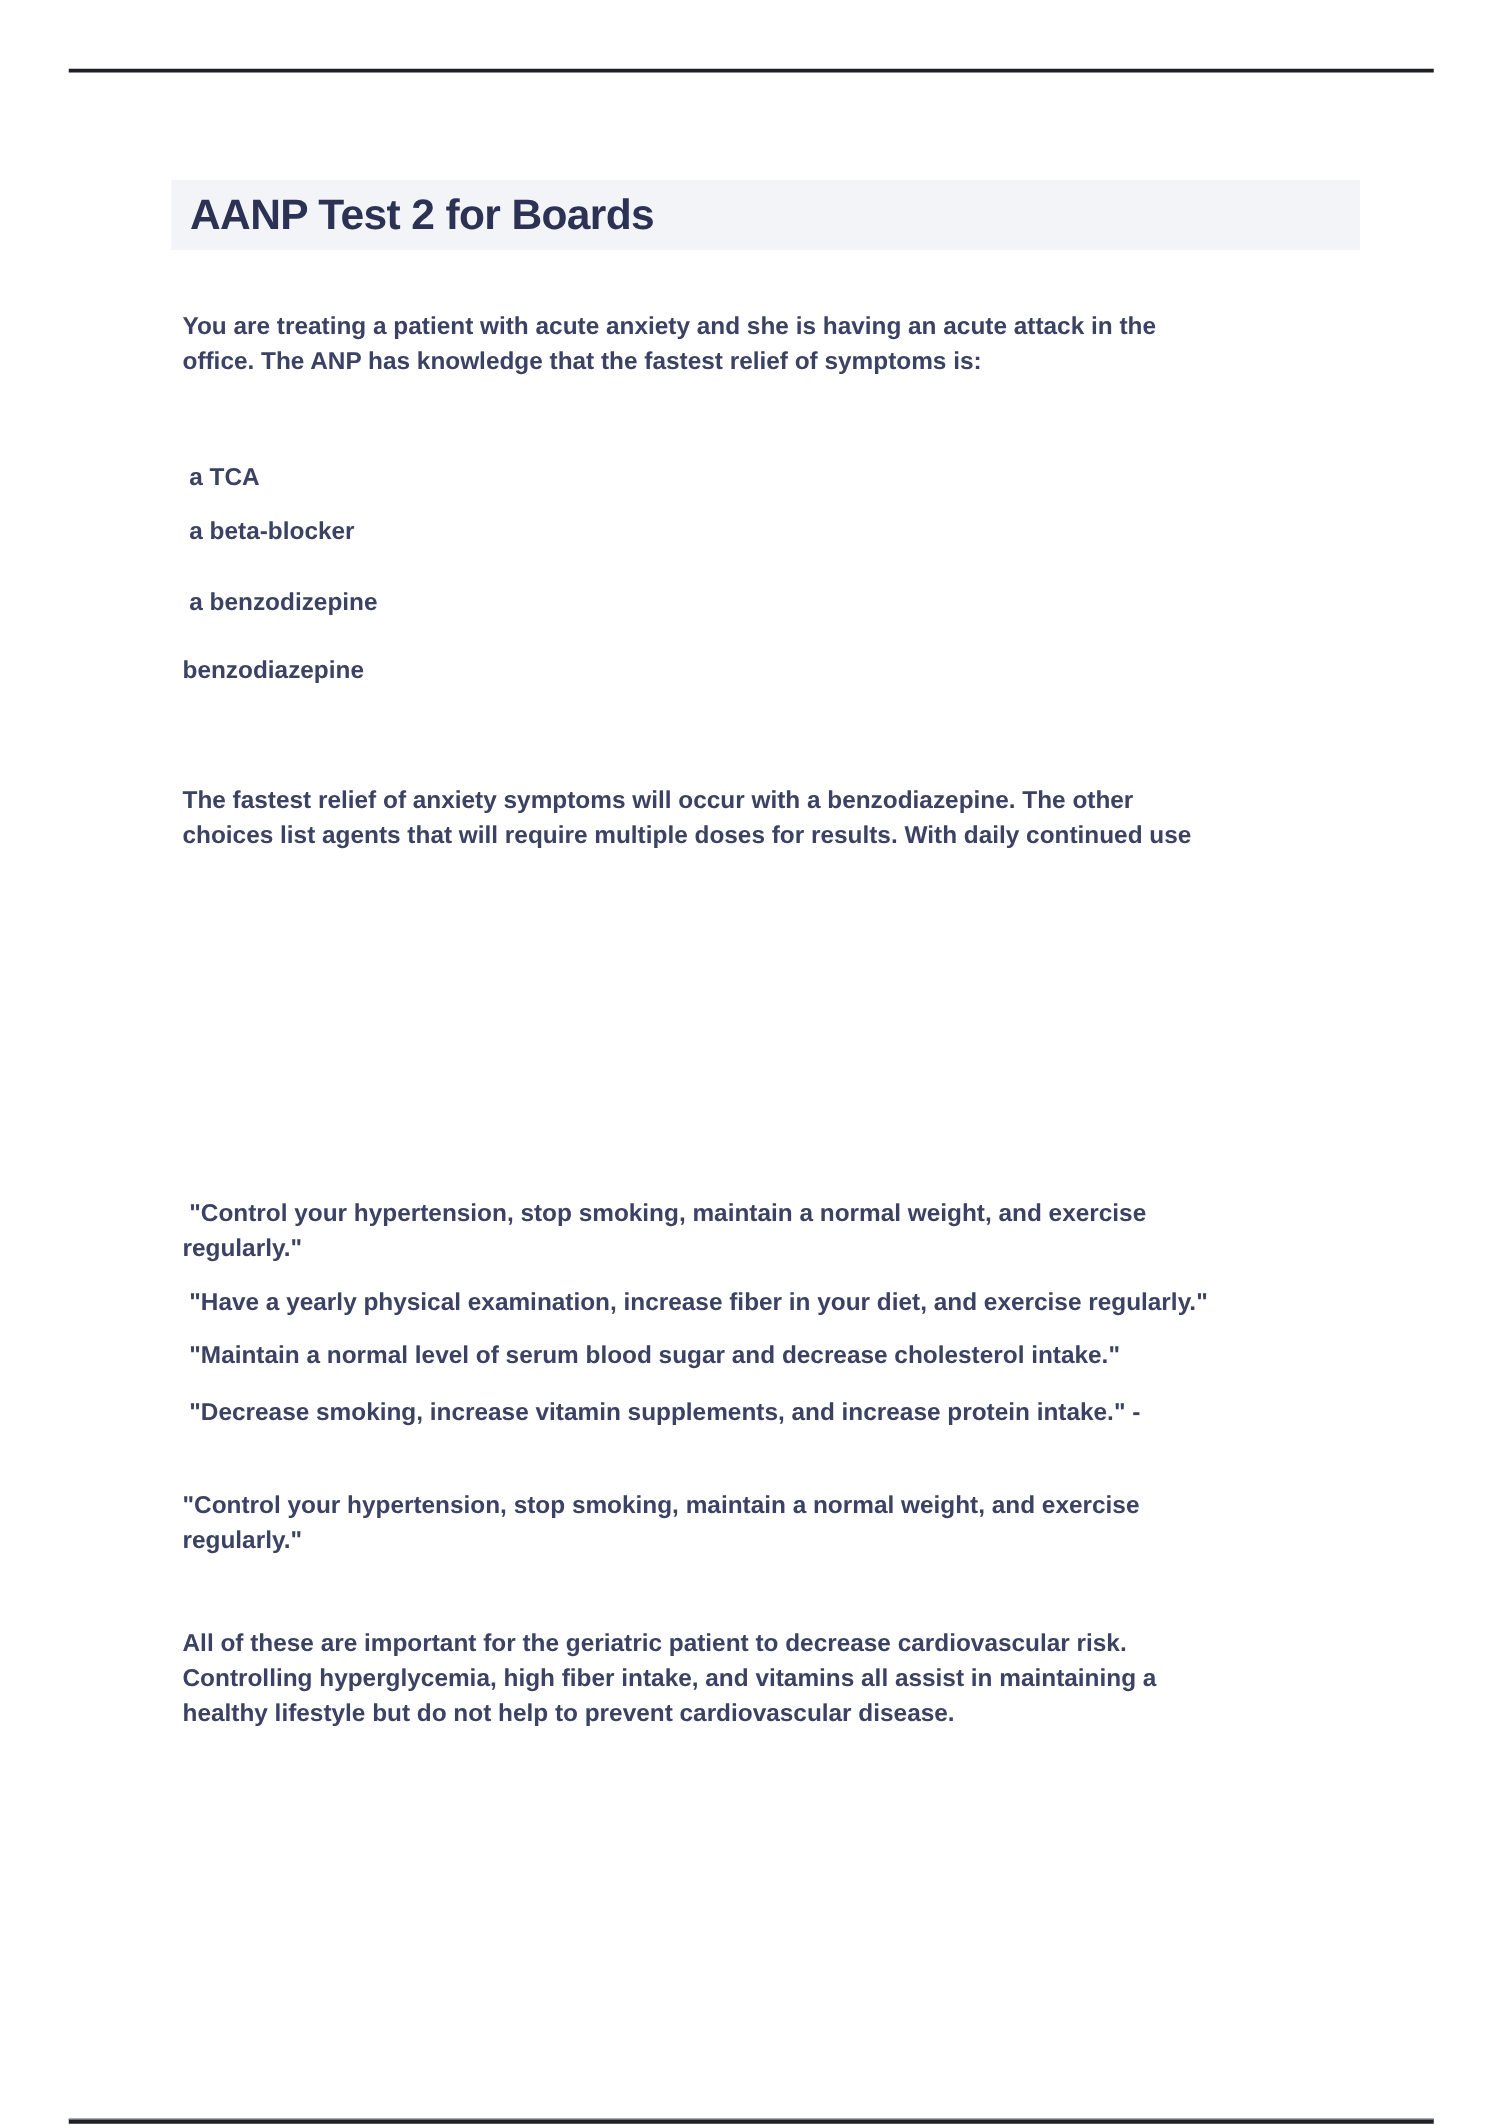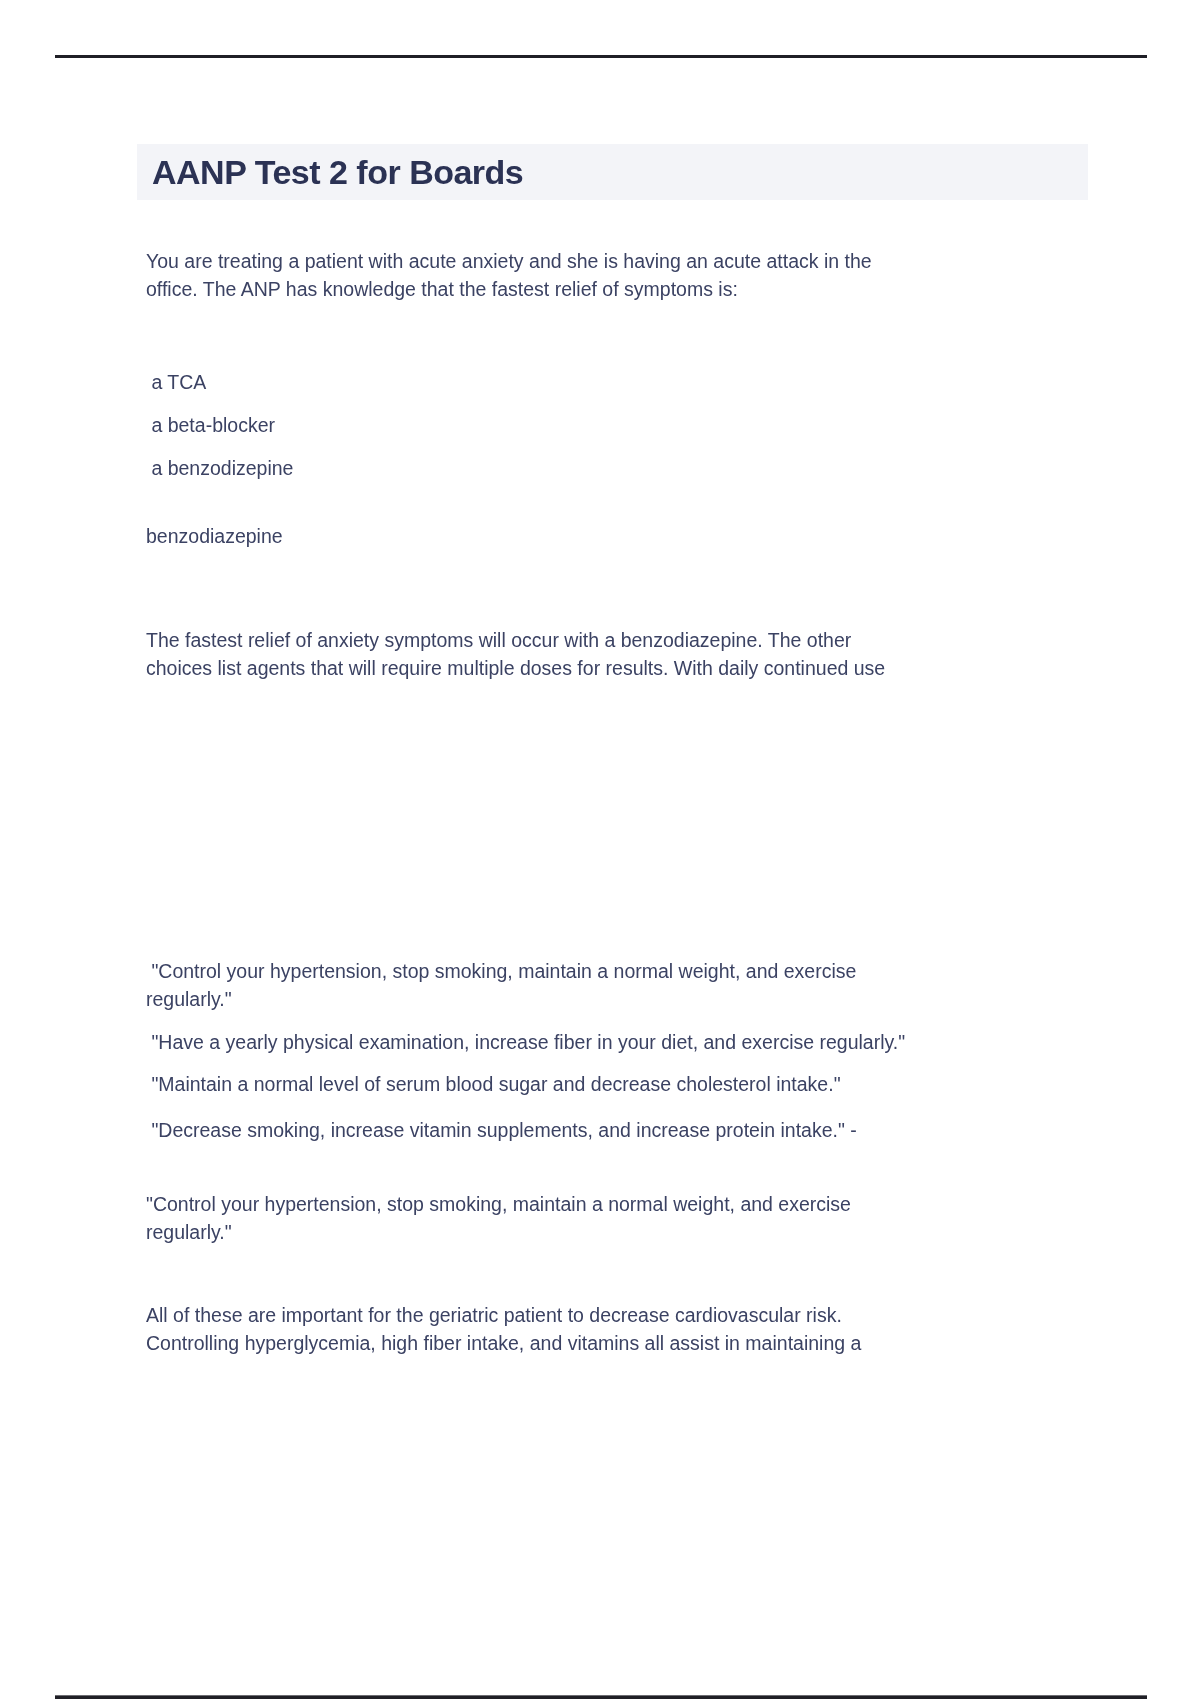--- a/index.html
+++ b/index.html
@@ -40,21 +40,21 @@
     font-weight: 700;
     letter-spacing: -0.5px;
     color: #2b3254;
     white-space: pre;
   }
   .block {
     position: absolute;
     left: 146px;
     font-size: 19.5px;
     line-height: 28px;
-    font-weight: 400;
+    font-weight: 700;
     color: #3b4263;
   }
   .block div { white-space: pre; }
 </style>
 </head>
 <body>
 
 <div class="page">
 
   <div class="rule rule-top"></div>
@@ -69,21 +69,21 @@
     </div>
 
   <div class="block" style="top:368px">
       <div> a TCA</div>
     </div>
 
   <div class="block" style="top:411px">
       <div> a beta-blocker</div>
     </div>
 
-  <div class="block" style="top:454px">
+  <div class="block" style="top:468px">
       <div> a benzodizepine</div>
     </div>
 
 
   <div class="block" style="top:522px">
       <div>benzodiazepine</div>
     </div>
 
   <div class="block" style="top:626px">
       <div>The fastest relief of anxiety symptoms will occur with a benzodiazepine. The other</div>
@@ -109,17 +109,18 @@
     </div>
 
   <div class="block" style="top:1190px">
       <div>"Control your hypertension, stop smoking, maintain a normal weight, and exercise</div>
       <div>regularly."</div>
     </div>
 
   <div class="block" style="top:1301px">
       <div>All of these are important for the geriatric patient to decrease cardiovascular risk.</div>
       <div>Controlling hyperglycemia, high fiber intake, and vitamins all assist in maintaining a</div>
+      <div>healthy lifestyle but do not help to prevent cardiovascular disease.</div>
     </div>
 
   <div class="rule rule-bottom"></div>
 
 </div>
 
 </body></html>

